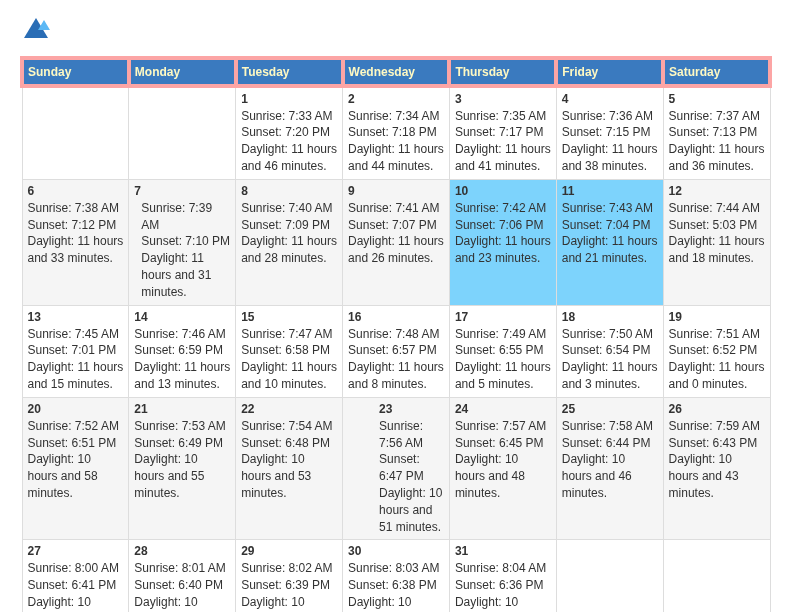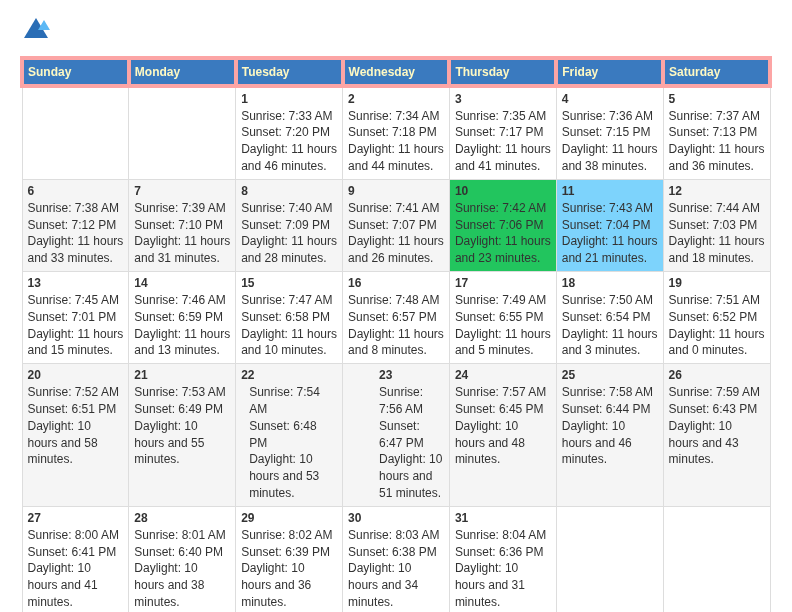--- a/index.html
+++ b/index.html
@@ -164,52 +164,52 @@
         </tr>
         <tr>
           <td style="background: rgb(245, 245, 245);">
             <span class="day-num">6</span>
             <div class="day-info" style="white-space: pre-line;">Sunrise: 7:38 AM
 Sunset: 7:12 PM
 Daylight: 11 hours and 33 minutes.</div>
           </td>
           <td style="background: rgb(245, 245, 245);">
             <span class="day-num">7</span>
-            <div class="day-info" style="white-space: pre-line;">Sunrise: 7:39 AM
+            <div class="day-info" style="white-space: pre-line; margin-left: 7px;">Sunrise: 7:39 AM
 Sunset: 7:10 PM
 Daylight: 11 hours and 31 minutes.</div>
           </td>
           <td style="background: rgb(245, 245, 245);">
             <span class="day-num">8</span>
             <div class="day-info" style="white-space: pre-line;">Sunrise: 7:40 AM
 Sunset: 7:09 PM
 Daylight: 11 hours and 28 minutes.</div>
           </td>
           <td style="background: rgb(245, 245, 245);">
             <span class="day-num">9</span>
             <div class="day-info" style="white-space: pre-line;">Sunrise: 7:41 AM
 Sunset: 7:07 PM
 Daylight: 11 hours and 26 minutes.</div>
           </td>
-          <td style="background: #22c55e;">
+          <td style="background: #7dd3fc;">
             <span class="day-num">10</span>
             <div class="day-info" style="white-space: pre-line;">Sunrise: 7:42 AM
 Sunset: 7:06 PM
 Daylight: 11 hours and 23 minutes.</div>
           </td>
           <td style="background: #7dd3fc;">
             <span class="day-num">11</span>
             <div class="day-info" style="white-space: pre-line;">Sunrise: 7:43 AM
 Sunset: 7:04 PM
 Daylight: 11 hours and 21 minutes.</div>
           </td>
           <td style="background: rgb(245, 245, 245);">
             <span class="day-num">12</span>
             <div class="day-info" style="white-space: pre-line;">Sunrise: 7:44 AM
-Sunset: 7:03 PM
+Sunset: 5:03 PM
 Daylight: 11 hours and 18 minutes.</div>
           </td>
         </tr>
         <tr>
           <td>
             <span class="day-num">13</span>
             <div class="day-info" style="white-space: pre-line;">Sunrise: 7:45 AM
 Sunset: 7:01 PM
 Daylight: 11 hours and 15 minutes.</div>
           </td>
@@ -258,21 +258,21 @@
 Daylight: 10 hours and 58 minutes.</div>
           </td>
           <td style="background: rgb(245, 245, 245);">
             <span class="day-num">21</span>
             <div class="day-info" style="white-space: pre-line;">Sunrise: 7:53 AM
 Sunset: 6:49 PM
 Daylight: 10 hours and 55 minutes.</div>
           </td>
           <td style="background: rgb(245, 245, 245);">
             <span class="day-num">22</span>
-            <div class="day-info" style="white-space: pre-line; margin-left: 8px;">Sunrise: 7:54 AM
+            <div class="day-info" style="white-space: pre-line;">Sunrise: 7:54 AM
 Sunset: 6:48 PM
 Daylight: 10 hours and 53 minutes.</div>
           </td>
           <td style="background: rgb(245, 245, 245); padding-left: 36px;">
             <span class="day-num">23</span>
             <div class="day-info" style="white-space: pre-line;">Sunrise: 7:56 AM
 Sunset: 6:47 PM
 Daylight: 10 hours and 51 minutes.</div>
           </td>
           <td style="background: rgb(245, 245, 245);">

